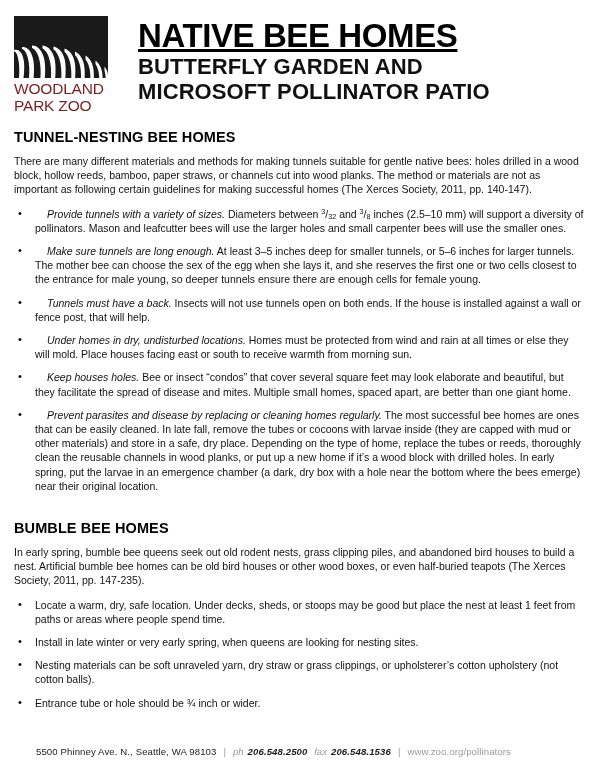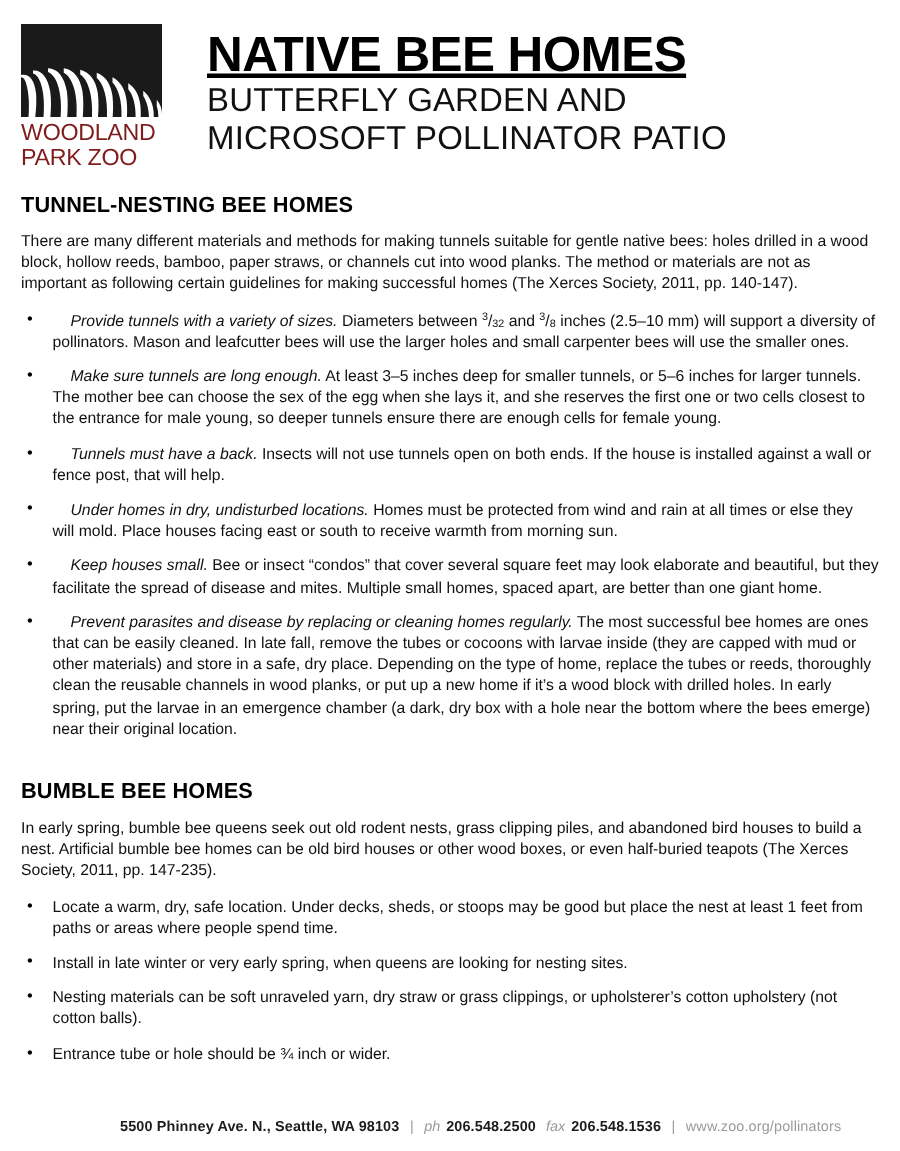--- a/index.html
+++ b/index.html
@@ -61,21 +61,21 @@
     font-size: 33px;
     font-weight: bold;
     line-height: 36px;
     letter-spacing: -0.4px;
     color: #000;
     white-space: nowrap;
     text-decoration: underline;
   }
   .title-sub {
     font-size: 22px;
-    font-weight: 400;
+    font-weight: 700;
     line-height: 25px;
     letter-spacing: 0.1px;
     color: #111;
     white-space: nowrap;
   }
 
   
   .content {
     padding: 0 14px 0 14px;
   }
@@ -147,38 +147,38 @@
     position: absolute;
     left: 0;
     bottom: 9px;
     width: 100%;
     padding-left: 36px;
     font-size: 9.6px;
     line-height: 13px;
     white-space: nowrap;
   }
   .footer .addr {
-    font-weight: bold;
+    font-weight: normal;
     color: #1c1c1c;
     letter-spacing: 0.1px;
-    margin-left: 44px;
   }
   .footer .sep {
     color: #9a9a9a;
     padding: 0 7px;
   }
   .footer .lbl {
     color: #9a9a9a;
     font-weight: 400;
     font-style: italic;
   }
   .footer .num {
     font-weight: bold;
     color: #1c1c1c;
     letter-spacing: 0.1px;
+    font-style: italic;
   }
   .footer .url {
     color: #9a9a9a;
     font-weight: 400;
     letter-spacing: 0.1px;
   }
   .sp { padding-right: 4px; }
 </style>
 </head>
 <body>
@@ -232,21 +232,21 @@
         <li>
           <em>Make sure tunnels are long enough.</em><span> At least 3–5 inches deep for smaller tunnels, or 5–6 inches for larger tunnels. The mother bee can choose the sex of the egg when she lays it, and she reserves the first one or two cells closest to the entrance for male young, so deeper tunnels ensure there are enough cells for female young.</span>
         </li>
         <li>
           <em>Tunnels must have a back.</em><span> Insects will not use tunnels open on both ends. If the house is installed against a wall or fence post, that will help.</span>
         </li>
         <li>
           <em>Under homes in dry, undisturbed locations.</em><span> Homes must be protected from wind and rain at all times or else they will mold. Place houses facing east or south to receive warmth from morning sun.</span>
         </li>
         <li>
-          <em>Keep houses small.</em><span> Bee or insect “condos” that cover several square feet may look elaborate and beautiful, but they facilitate the spread of disease and mites. Multiple small homes, spaced apart, are better than one giant home.</span>
+          <em>Keep houses holes.</em><span> Bee or insect “condos” that cover several square feet may look elaborate and beautiful, but they facilitate the spread of disease and mites. Multiple small homes, spaced apart, are better than one giant home.</span>
         </li>
         <li>
           <em>Prevent parasites and disease by replacing or cleaning homes regularly.</em><span> The most successful bee homes are ones that can be easily cleaned. In late fall, remove the tubes or cocoons with larvae inside (they are capped with mud or other materials) and store in a safe, dry place. Depending on the type of home, replace the tubes or reeds, thoroughly clean the reusable channels in wood planks, or put up a new home if it’s a wood block with drilled holes. In early spring, put the larvae in an emergence chamber (a dark, dry box with a hole near the bottom where the bees emerge) near their original location.</span>
         </li>
       </ul>
     </div>
 
     <div class="section-bumble">
       <h2 class="section-heading">BUMBLE BEE HOMES</h2>
       <p class="para">In early spring, bumble bee queens seek out old rodent nests, grass clipping piles, and abandoned bird houses to build a nest. Artificial bumble bee homes can be old bird houses or other wood boxes, or even half-buried teapots (The Xerces Society, 2011, pp. 147-235).</p>

